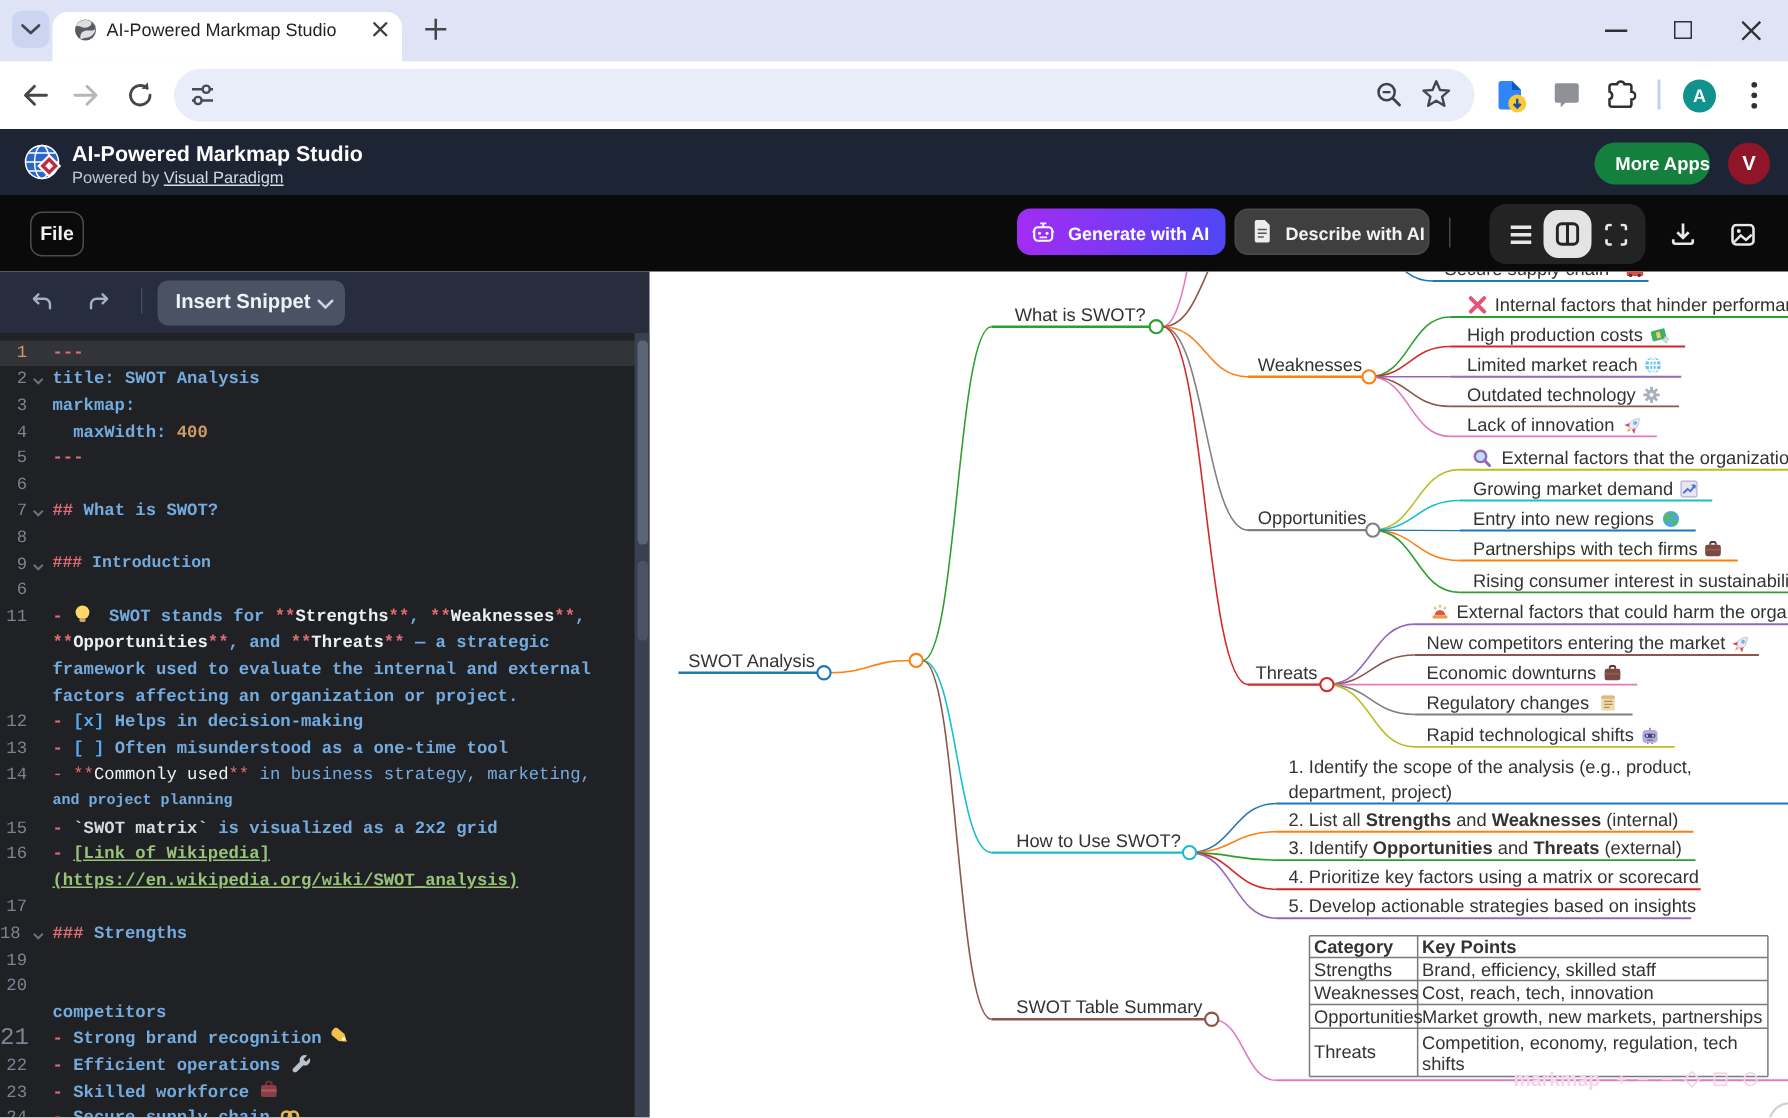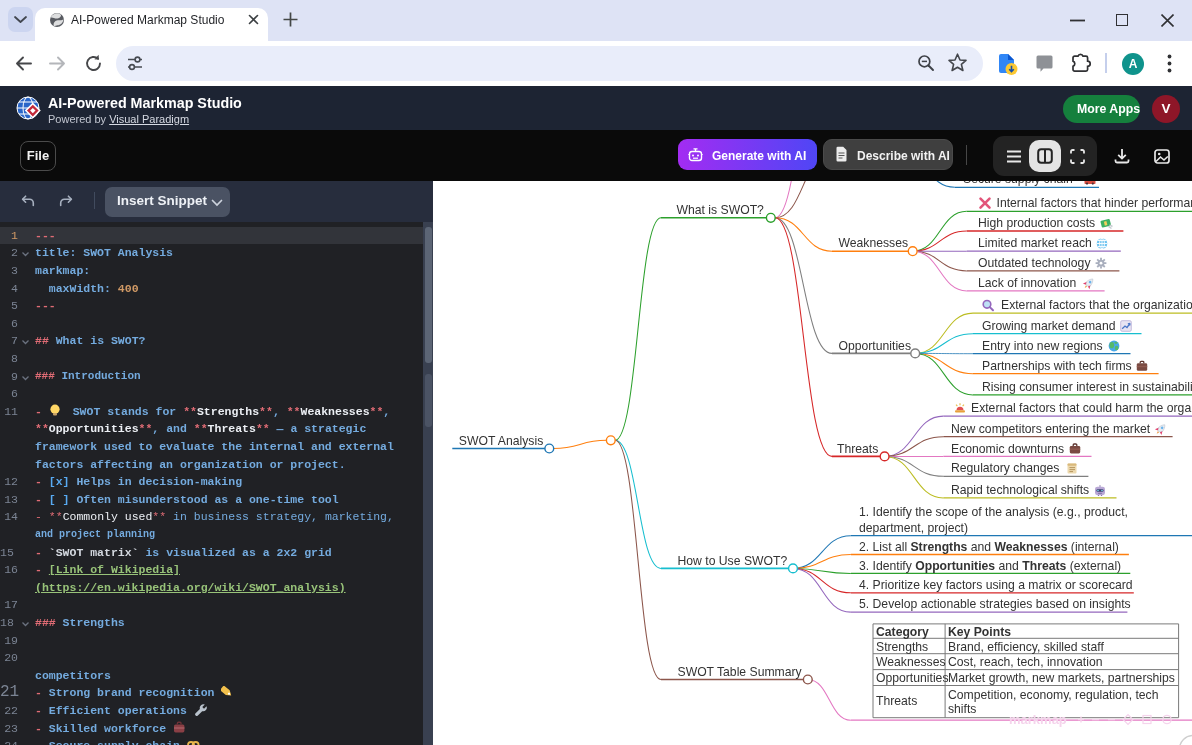--- a/index.html
+++ b/index.html
@@ -189,21 +189,21 @@
 <div class="abs" style="left:35px;top:198.3px;white-space:pre;font-family:'Liberation Mono',monospace;font-size:11.5px;font-weight:bold;line-height:17.6px"><span style="color:#e06c75;">**</span><span style="color:#eceff4;">Opportunities</span><span style="color:#e06c75;">**</span><span style="color:#74abdf;">, and </span><span style="color:#e06c75;">**</span><span style="color:#eceff4;">Threats</span><span style="color:#e06c75;">**</span><span style="color:#74abdf;"> — a strategic</span></div>
 <div class="abs" style="left:35px;top:233.5px;white-space:pre;font-family:'Liberation Mono',monospace;font-size:11.5px;font-weight:bold;line-height:17.6px"><span style="color:#74abdf;">factors affecting an organization or project.</span></div>
 <div class="abs" style="left:35px;top:215.9px;white-space:pre;font-family:'Liberation Mono',monospace;font-size:11.5px;font-weight:bold;line-height:17.6px"><span style="color:#74abdf;">framework used to evaluate the internal and external</span></div>
 <div class="abs" style="left:0;top:251.1px;width:18px;text-align:right;font-family:'Liberation Mono',monospace;font-size:11.5px;line-height:17.6px;color:#7b8494">12</div>
 <div class="abs" style="left:35px;top:251.1px;white-space:pre;font-family:'Liberation Mono',monospace;font-size:11.5px;font-weight:bold;line-height:17.6px"><span style="color:#e06c75;">- </span><span style="color:#58aaf2;">[x]</span><span style="color:#74abdf;"> Helps in decision-making</span></div>
 <div class="abs" style="left:0;top:268.7px;width:18px;text-align:right;font-family:'Liberation Mono',monospace;font-size:11.5px;line-height:17.6px;color:#7b8494">13</div>
 <div class="abs" style="left:35px;top:268.7px;white-space:pre;font-family:'Liberation Mono',monospace;font-size:11.5px;font-weight:bold;line-height:17.6px"><span style="color:#e06c75;">- </span><span style="color:#58aaf2;">[ ]</span><span style="color:#74abdf;"> Often misunderstood as a one-time tool</span></div>
 <div class="abs" style="left:0;top:286.3px;width:18px;text-align:right;font-family:'Liberation Mono',monospace;font-size:11.5px;line-height:17.6px;color:#7b8494">14</div>
 <div class="abs" style="left:35px;top:286.3px;white-space:pre;font-family:'Liberation Mono',monospace;font-size:11.5px;font-weight:normal;line-height:17.6px"><span style="color:#e06c75;">- </span><span style="color:#e06c75;">**</span><span style="color:#eceff4;">Commonly used</span><span style="color:#e06c75;">**</span><span style="color:#74abdf;"> in business strategy, marketing,</span></div>
 <div class="abs" style="left:35px;top:303.9px;white-space:pre;font-family:'Liberation Mono',monospace;font-size:10px;font-weight:bold;line-height:17.6px"><span style="color:#74abdf;">and project planning</span></div>
-<div class="abs" style="left:0;top:321.5px;width:18px;font-family:'Liberation Mono',monospace;font-size:11.5px;line-height:17.6px;color:#7b8494">15</div>
+<div class="abs" style="left:0;top:321.5px;width:18px;text-align:right;font-family:'Liberation Mono',monospace;font-size:11.5px;line-height:17.6px;color:#7b8494">15</div>
 <div class="abs" style="left:35px;top:321.5px;white-space:pre;font-family:'Liberation Mono',monospace;font-size:11.5px;font-weight:bold;line-height:17.6px"><span style="color:#e06c75;">- </span><span style="color:#d4d9e0;">`SWOT matrix`</span><span style="color:#74abdf;"> is visualized as a 2x2 grid</span></div>
 <div class="abs" style="left:0;top:339.1px;width:18px;text-align:right;font-family:'Liberation Mono',monospace;font-size:11.5px;line-height:17.6px;color:#7b8494">16</div>
 <div class="abs" style="left:35px;top:339.1px;white-space:pre;font-family:'Liberation Mono',monospace;font-size:11.5px;font-weight:bold;line-height:17.6px"><span style="color:#e06c75;">- </span><span style="color:#98c379;text-decoration:underline">[Link of Wikipedia]</span></div>
 <div class="abs" style="left:35px;top:356.7px;white-space:pre;font-family:'Liberation Mono',monospace;font-size:11.5px;font-weight:bold;line-height:17.6px"><span style="color:#98c379;text-decoration:underline">(https://en.wikipedia.org/wiki/SWOT_analysis)</span></div>
 <div class="abs" style="left:0;top:374.3px;width:18px;text-align:right;font-family:'Liberation Mono',monospace;font-size:11.5px;line-height:17.6px;color:#7b8494">17</div>
 <div class="abs" style="left:0;top:391.9px;width:18px;text-align:left;font-family:'Liberation Mono',monospace;font-size:11.5px;line-height:17.6px;color:#7b8494">18</div>
 <svg class="abs" style="left:21px;top:398.9px" width="9" height="7">
         <path d="M1.5 1.5 L4.5 4.5 L7.5 1.5" fill="none" stroke="#6b7280" stroke-width="1.3"></path>
       </svg>
 <div class="abs" style="left:35px;top:391.9px;white-space:pre;font-family:'Liberation Mono',monospace;font-size:11.5px;font-weight:bold;line-height:17.6px"><span style="color:#e06c75;">### </span><span style="color:#74abdf;">Strengths</span></div>

